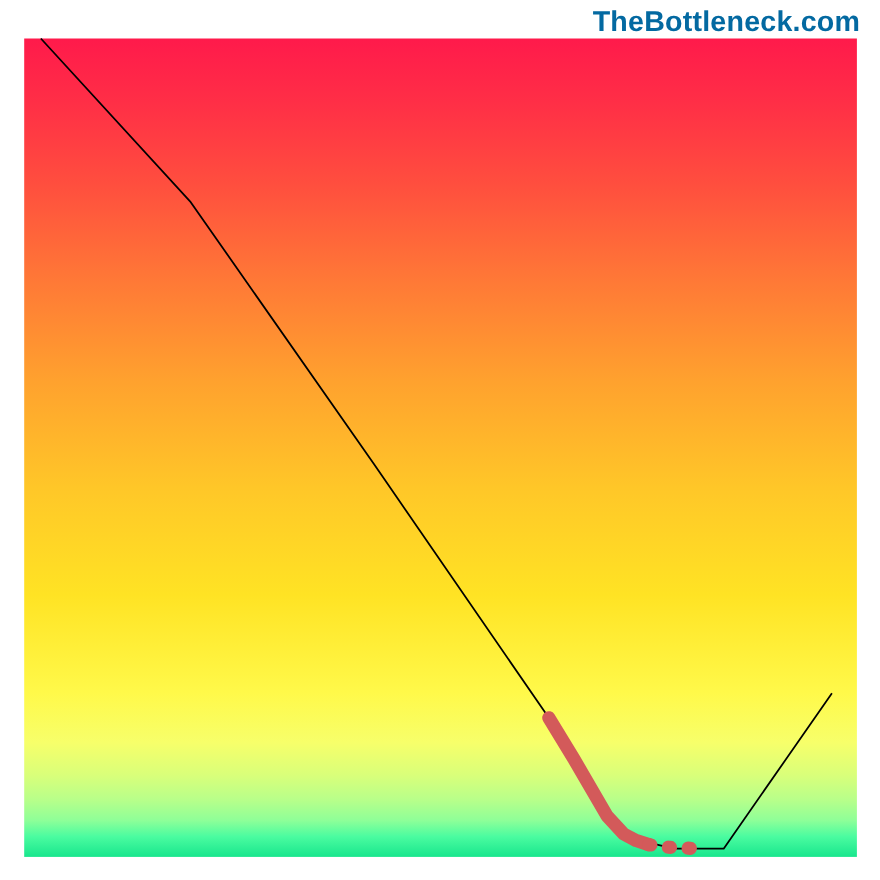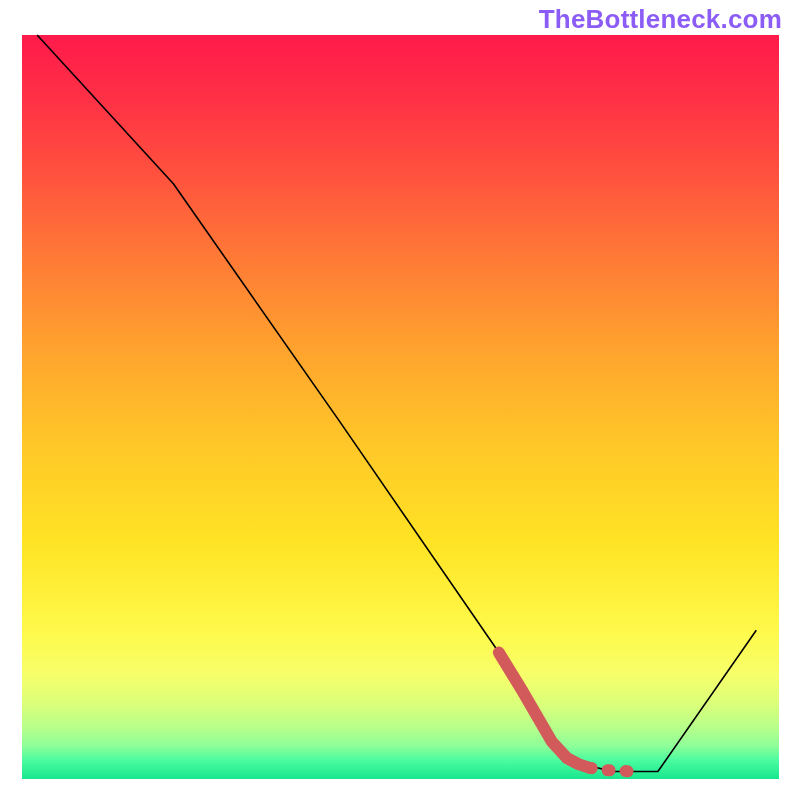--- a/index.html
+++ b/index.html
@@ -15,21 +15,21 @@
     position: relative;
     width: 800px;
     height: 800px;
   }
   .watermark {
     position: absolute;
     top: 4px;
     right: 18px;
     font-size: 26px;
     font-weight: 600;
-    color: #8b5cf6;
+    color: #0369a1;
     letter-spacing: 0.2px;
     user-select: none;
   }
   svg {
     display: block;
   }
 </style>
 </head>
 <body>
 

